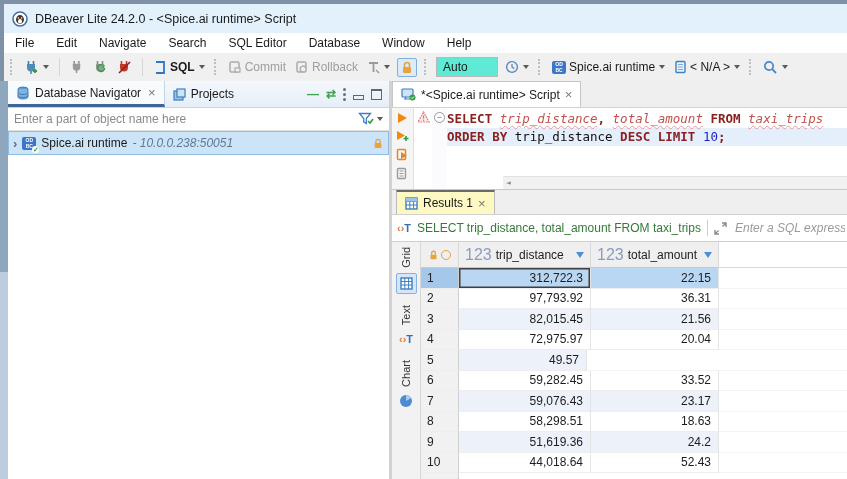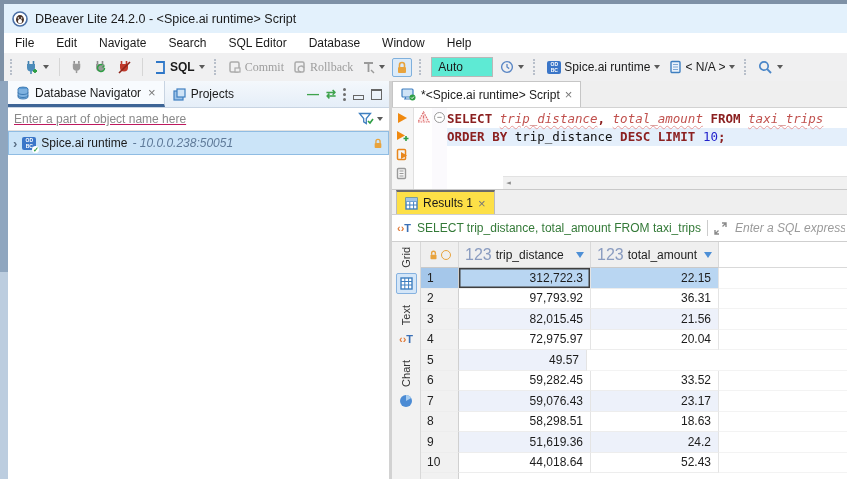--- a/index.html
+++ b/index.html
@@ -17,21 +17,21 @@
   #titlebar .title{font-size:12.5px;color:#1b1b1b;}
   #menubar{left:4px;right:0;top:33px;height:20px;background:#fff;}
   #menubar .menu-item{padding:16px 11px;height:28px;display:flex;align-items:center;cursor:default;}
   #toolbar{left:4px;right:0;top:53px;height:28px;background:#f0f0f1;border-bottom:1px solid #d8d8d8;
            gap:5px;padding-left:4px;}
   .grip{width:3px;height:16px;border-left:2px dotted #b8bfca;margin:0 2px;}
   .tsep{width:1px;height:18px;background:#d6d6d6;margin:0 3px;}
   .tbtn{display:flex;align-items:center;gap:3px;padding:2px 2px;border-radius:2px;}
   .caret{width:0;height:0;border-left:3.5px solid transparent;border-right:3.5px solid transparent;
          border-top:4px solid #5a5a5a;margin-left:1px;}
-  .disabled-label{color:#9d9d9d;font-family:Liberation Serif, serif;}
+  .disabled-label{color:#9d9d9d;}
   .combo{background:#5eead4;border:1px solid #b8b8b8;height:18px;display:flex;align-items:center;
          padding:0 6px;min-width:48px;}
   .lock-toggle{background:#dcebf9;border:1px solid #7fb0dd;border-radius:2px;padding:2px 3px;}
   .odbc-badge{width:14px;height:13px;background:#3b76c8;border-radius:2px;color:#fff;
               font-size:5px;line-height:6px;text-align:center;font-weight:bold;display:flex;
               flex-direction:column;justify-content:center;}
   .odbc-badge.small{position:relative;}
   .odbc-check{position:absolute;right:-3px;bottom:-3px;width:7px;height:7px;background:#fff;
               border-radius:50%;color:#2e9e44;font-size:7px;line-height:7px;text-align:center;font-weight:bold;}
 
@@ -49,21 +49,21 @@
   .nav-tab{display:flex;align-items:center;gap:5px;padding:0 8px;}
   .nav-tab.active{background:#f8fbfe;border-right:1px solid #c8d4e2;border-bottom:3px solid #3e6596;}
   .nav-tab .close{color:#777;font-size:13px;margin-left:2px;}
   .nav-controls{margin-left:auto;display:flex;align-items:center;gap:7px;padding-right:7px;}
   .green-glyph{color:#3fa34d;font-weight:bold;font-size:12px;}
   .dots3{display:flex;flex-direction:column;gap:2px;}
   .dots3 i{width:3px;height:3px;background:#6e6e6e;border-radius:50%;}
   .win-min{width:9px;height:3px;border:1px solid #666;margin-top:7px;}
   .win-max{width:9px;height:8px;border:1px solid #666;border-top-width:2px;}
   .nav-filter{height:22px;border-bottom:1px solid #e2e2e2;display:flex;align-items:center;}
-  .nav-filter input{flex:1;border:none;outline:none;height:20px;padding-left:6px;font:12px "Liberation Sans",sans-serif;color:#be185d;text-decoration:underline;}
+  .nav-filter input{flex:1;border:none;outline:none;height:20px;padding-left:6px;font:12px "Liberation Sans",sans-serif;color:#0c4a6e;}
   .nav-filter input::placeholder{color:#8a8a8a;}
   .tree-row{height:22px;background:#cbe4f8;border:1px solid #8fbce3;display:flex;align-items:center;
             gap:5px;padding-left:4px;}
   .tree-chevron{color:#5a6e84;font-size:13px;font-weight:bold;}
   .tree-host{font-style:italic;color:#5f7a99;}
   .tree-row .lock-ico{margin-left:auto;margin-right:5px;}
 
   
   .ed-tabbar{height:26px;background:#efefef;border-bottom:1px solid #d2d2d2;display:flex;align-items:stretch;}
   .ed-tab{background:#fff;border:1px solid #c6c6c6;border-bottom:none;display:flex;align-items:center;
@@ -84,21 +84,21 @@
   .tok-link{color:#c0504d;font-style:italic;text-decoration:underline;
             text-decoration-style:wavy;text-decoration-color:#e79a9a;text-decoration-thickness:1px;text-underline-offset:2px;}
   .tok-num{color:#2222cc;}
   .tok-plain{color:#111;}
   .ed-hscroll{position:absolute;left:56px;right:0;bottom:0;height:12px;background:#f1f1f1;
               border-top:1px solid #e2e2e2;display:flex;align-items:center;padding-left:3px;
               color:#8a8a8a;font-size:8px;}
 
   
   .res-tabbar{height:24px;background:#efefef;border-bottom:1px solid #d0d0d0;display:flex;align-items:stretch;}
-  .res-tab{background:#fde047;border:1px solid #bbb;border-top:2px solid #6a6a6a;border-bottom:none;
+  .res-tab{background:#fef9c3;border:1px solid #bbb;border-top:2px solid #6a6a6a;border-bottom:none;
            display:flex;align-items:center;gap:5px;padding:0 8px;margin-left:4px;justify-content:center;}
   .res-tab .close{color:#777;font-size:13px;}
   .res-filter{height:26px;background:#fff;border-bottom:1px solid #cfcfcf;display:flex;align-items:center;
               gap:6px;padding-left:5px;}
   .filter-sql{color:#347a38;white-space:nowrap;overflow:hidden;max-width:292px;flex:none;}
   .filter-sep{width:1px;height:16px;background:#ccc;}
   .res-filter input{flex:1;border:none;outline:none;font:12px "Liberation Sans",sans-serif;min-width:30px;}
   .res-filter input::placeholder{font-style:italic;color:#9a9a9a;}
   .fticon{font-size:11px;font-weight:bold;white-space:nowrap;}
   .res-body{display:flex;height:241px;}

